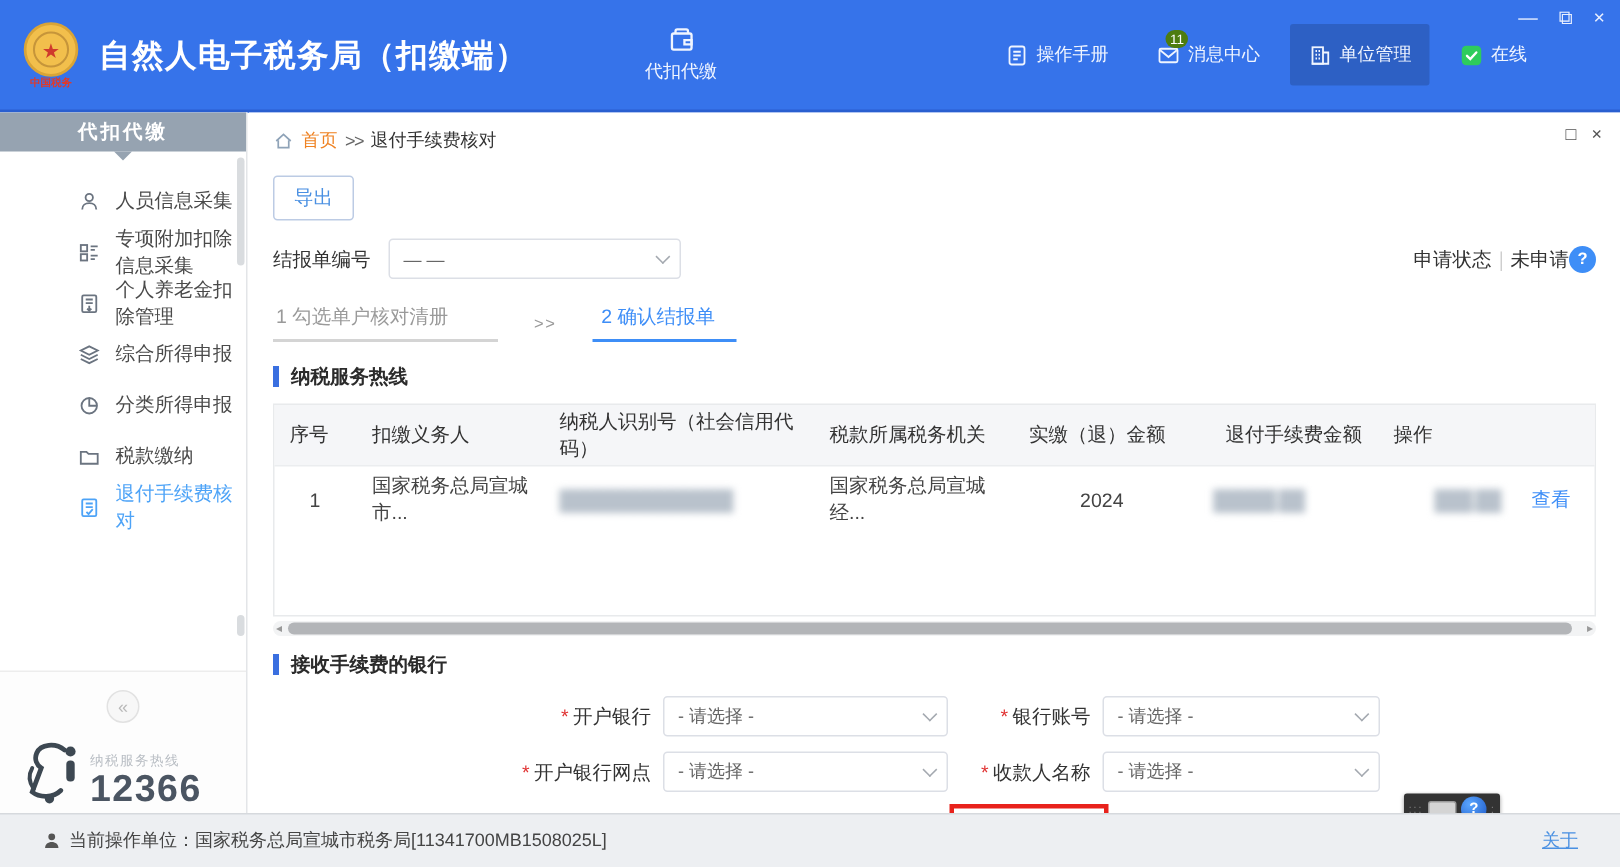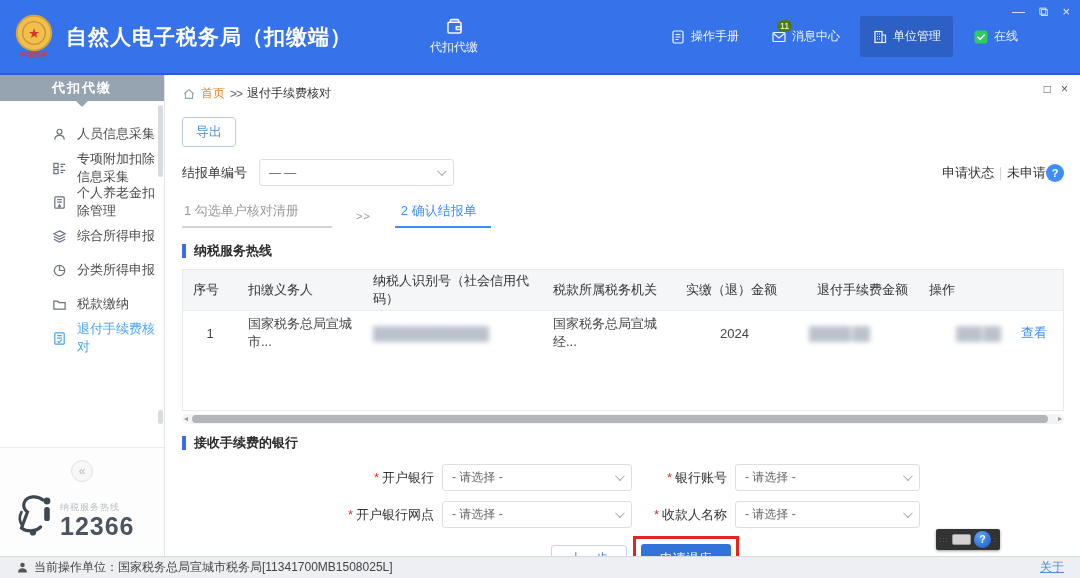--- a/index.html
+++ b/index.html
@@ -15,21 +15,21 @@
   .emblem-caption { font-size:7px; color:#e03a2a; font-weight:bold; margin-top:-3px; }
   .app-title { color:#fff; font-size:21px; font-weight:bold; margin-left:12px; letter-spacing:1px; }
   .header-tab { margin-left:78px; display:flex; flex-direction:column; align-items:center; gap:3px; color:#f0f5ff; font-size:12px; }
   .header-nav { margin-left:auto; margin-right:50px; display:flex; align-items:center; gap:8px; }
   .nav-item { display:flex; align-items:center; gap:5px; color:#f0f5ff; font-size:12px; padding:12px 12px; position:relative; border-radius:2px; }
   .nav-item.active { background:rgba(0,0,0,0.16); }
   .nav-badge { position:absolute; top:4px; left:18px; background:#4d7c0f; color:#fff; font-size:9px; line-height:12px; padding:0 3px; border-radius:6px; min-width:14px; text-align:center; }
   .ico { display:inline-flex; align-items:center; justify-content:center; }
 
   
-  .statusbar { position:absolute; left:0; right:0; bottom:0; height:22px; background:#edeff2; border-top:1px solid #d6d9dd; display:flex; align-items:center; font-size:12px; color:#444; padding:0 16px; }
+  .statusbar { position:absolute; left:0; right:0; bottom:0; height:36px; background:#edeff2; border-top:1px solid #d6d9dd; display:flex; align-items:center; font-size:12px; color:#444; padding:0 28px; }
   .statusbar .about { margin-left:auto; color:#4a90e2; text-decoration:underline; cursor:pointer; }
   .statusbar .ico { margin-right:5px; }
 
   
   .sidebar { position:absolute; top:75px; left:0; width:165px; bottom:22px; background:#fff; border-right:1px solid #e3e5e8; }
   .sidebar-tabbar { height:26px; background:#96a3b1; color:#fff; font-size:13px; font-weight:bold; display:flex; align-items:center; justify-content:center; letter-spacing:2px; position:relative; }
   .sidebar-tabbar .notch { position:absolute; bottom:-6px; left:50%; margin-left:-6px; width:0; height:0; border-left:6px solid transparent; border-right:6px solid transparent; border-top:6px solid #96a3b1; }
   .menu { padding-top:16px;margin-left:36px; }
   .menu-item { display:flex; align-items:center; gap:10px; padding:0 0 0 16px; height:34px; font-size:13px; color:#4a4a4a; cursor:pointer; }
   .menu-item .ico { color:#6b7480; }

